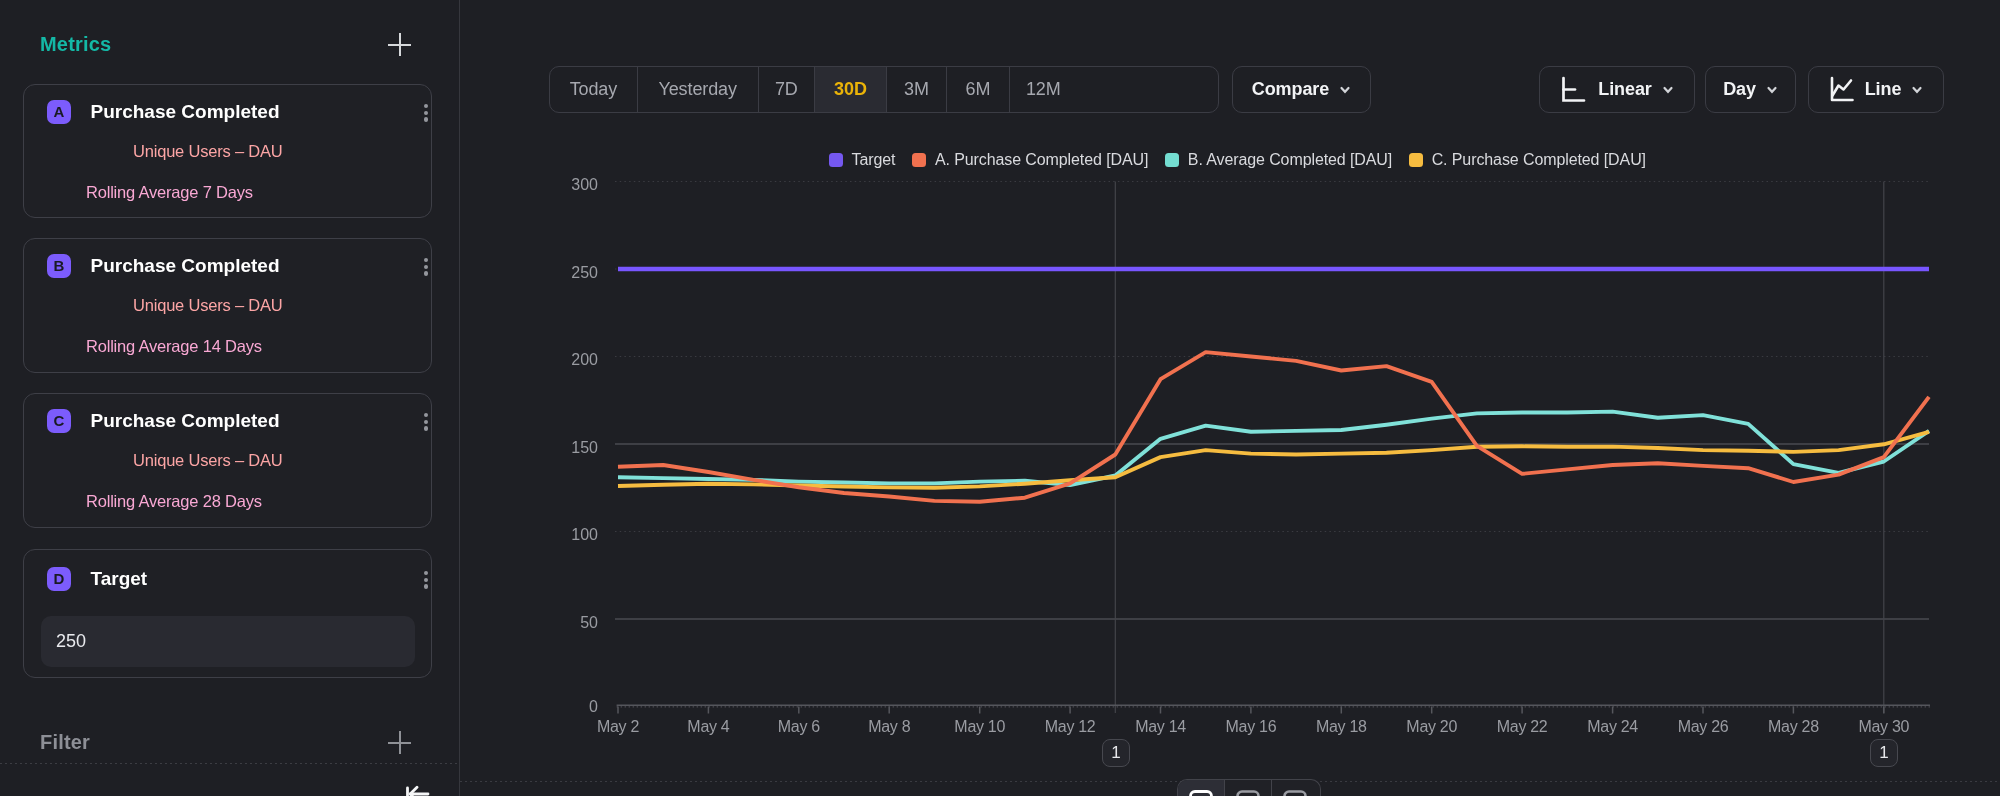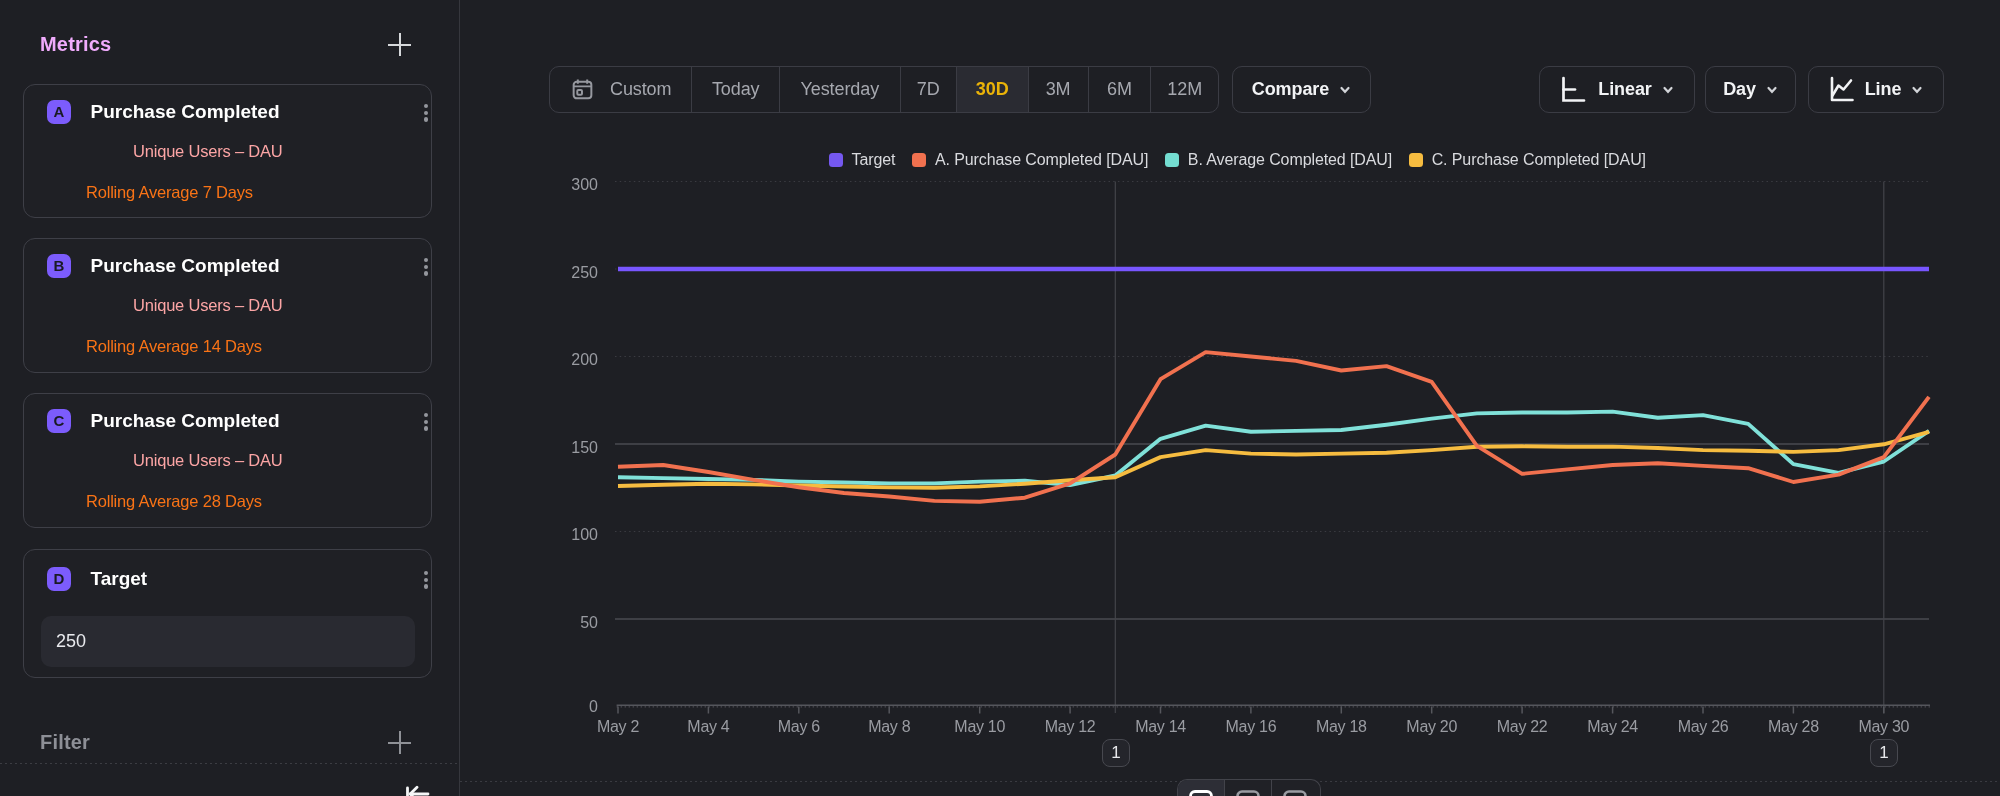--- a/index.html
+++ b/index.html
@@ -1,30 +1,30 @@
 <!DOCTYPE html>
 <html><head>
 <meta charset="utf-8">
 <style>
   * { margin:0; padding:0; box-sizing:border-box; }
   html,body { width:2000px; height:796px; overflow:hidden; }
   body { background:#1e1f24; font-family:"Liberation Sans", sans-serif; position:relative; -webkit-font-smoothing:antialiased; }
   
   #sidebar { position:absolute; left:0; top:0; width:460px; height:796px; border-right:1px solid #36373d; }
-  .sec-title { position:absolute; left:40px; font-size:20px; font-weight:700; color:#f0abfc; letter-spacing:.2px; }
+  .sec-title { position:absolute; left:40px; font-size:20px; font-weight:700; color:#14b8a6; letter-spacing:.2px; }
   .plus { position:absolute; width:23px; height:23px; }
   .plus:before, .plus:after { content:""; position:absolute; background:#d6d8db; }
   .plus:before { left:50%; top:0; width:2px; height:100%; margin-left:-1px; }
   .plus:after { top:50%; left:0; height:2px; width:100%; margin-top:-1px; }
   .plus.gray:before, .plus.gray:after { background:#8f9197; }
   .card { position:absolute; left:23px; width:409px; border:1px solid #3e3f47; border-radius:12px; background:#1f2025; }
   .badge { position:absolute; left:23px; top:15px; width:24px; height:24px; border-radius:7px; background:#7c5cfc; color:#191a24; font-size:15px; font-weight:700; text-align:center; line-height:24px; }
   .ctitle { position:absolute; left:60.5px; top:15px; height:24px; line-height:24px; font-size:19px; font-weight:700; color:#ffffff;margin-left:6px; }
   .csub1 { position:absolute; left:61px; top:56px; height:20px; line-height:20px; font-size:16.5px; letter-spacing:-0.2px; color:#fca5a5;margin-left:48px; }
-  .csub2 { position:absolute; left:62px; top:97px; height:20px; line-height:20px; font-size:16.5px; letter-spacing:-0.2px; color:#f97316; }
+  .csub2 { position:absolute; left:62px; top:97px; height:20px; line-height:20px; font-size:16.5px; letter-spacing:-0.2px; color:#f9a8d4; }
   .kebab { position:absolute; left:400px; top:19px; width:6px; }
   .kebab span { display:block; width:4.2px; height:4.2px; border-radius:50%; background:#94969d; margin:0 0 2.5px 0; }
   .tinput { position:absolute; left:17px; top:66px; width:374px; height:51px; border-radius:10px; background:#292a31; color:#e9eaee; font-size:18px; line-height:51px; padding-left:15px; }
   
   .btn { position:absolute; top:66px; height:47px; border:1px solid #3b3c44; border-radius:10px; display:flex; align-items:center; justify-content:center; color:#f2f3f5; font-size:18px; font-weight:700; letter-spacing:-0.1px; }
   #segctl { position:absolute; left:549px; top:66px; width:670px; height:47px; border:1px solid #3b3c44; border-radius:10px; display:flex; }
   #segctl .seg { height:100%; display:flex; align-items:center; justify-content:center; color:#a6a8af; font-size:18px; letter-spacing:-0.1px; border-right:1px solid #3b3c44; }
   #segctl .seg:last-child { border-right:none; }
   #segctl .seg.on { background:#2a2b32; color:#eab308; font-weight:700; }
   .chev { width:12px; height:12px; margin-left:10px; }
@@ -100,28 +100,20 @@
   <div class="plus gray" style="left:388px; top:731px;"></div>
   <div style="position:absolute; left:0; top:763px; width:460px; height:1px; background-image:repeating-linear-gradient(to right, #3c3d43 0, #3c3d43 2px, transparent 2px, transparent 5px);"></div>
   <svg style="position:absolute; left:403px; top:785px;" width="40" height="28" viewBox="0 0 40 28" fill="none" stroke="#f5f6f7" stroke-width="2.8" stroke-linecap="round" stroke-linejoin="round">
     <path d="M4.5 3 V28"></path>
       <path d="M25 9 H7.2"></path>
       <path d="M14 2.2 L7.2 9 L14 15.8"></path>
   </svg>
 </div>
 
 <div id="segctl">
-  <div class="seg" style="width:142.7px;">
-    <svg width="25" height="25" viewBox="0 0 24 24" fill="none" stroke="#96989f" stroke-width="1.9" style="margin-right:15px;">
-      <rect x="3.5" y="4.5" width="17" height="16" rx="3"></rect>
-      <path d="M7.5 2.5 V6.5 M16.5 2.5 V6.5 M3.5 9 H20.5"></path>
-      <rect x="7" y="12.5" width="4.5" height="4.5" rx="1"></rect>
-    </svg>
-    Custom
-  </div>
   <div class="seg" style="width:87.8px;">Today</div>
   <div class="seg" style="width:120.8px;">Yesterday</div>
   <div class="seg" style="width:56.4px;">7D</div>
   <div class="seg on" style="width:71.9px;">30D</div>
   <div class="seg" style="width:60.1px;">3M</div>
   <div class="seg" style="width:62.9px;">6M</div>
   <div class="seg" style="width:66.8px;">12M</div>
 </div>
 
 <div class="btn" style="left:1232px; width:139px;">Compare

